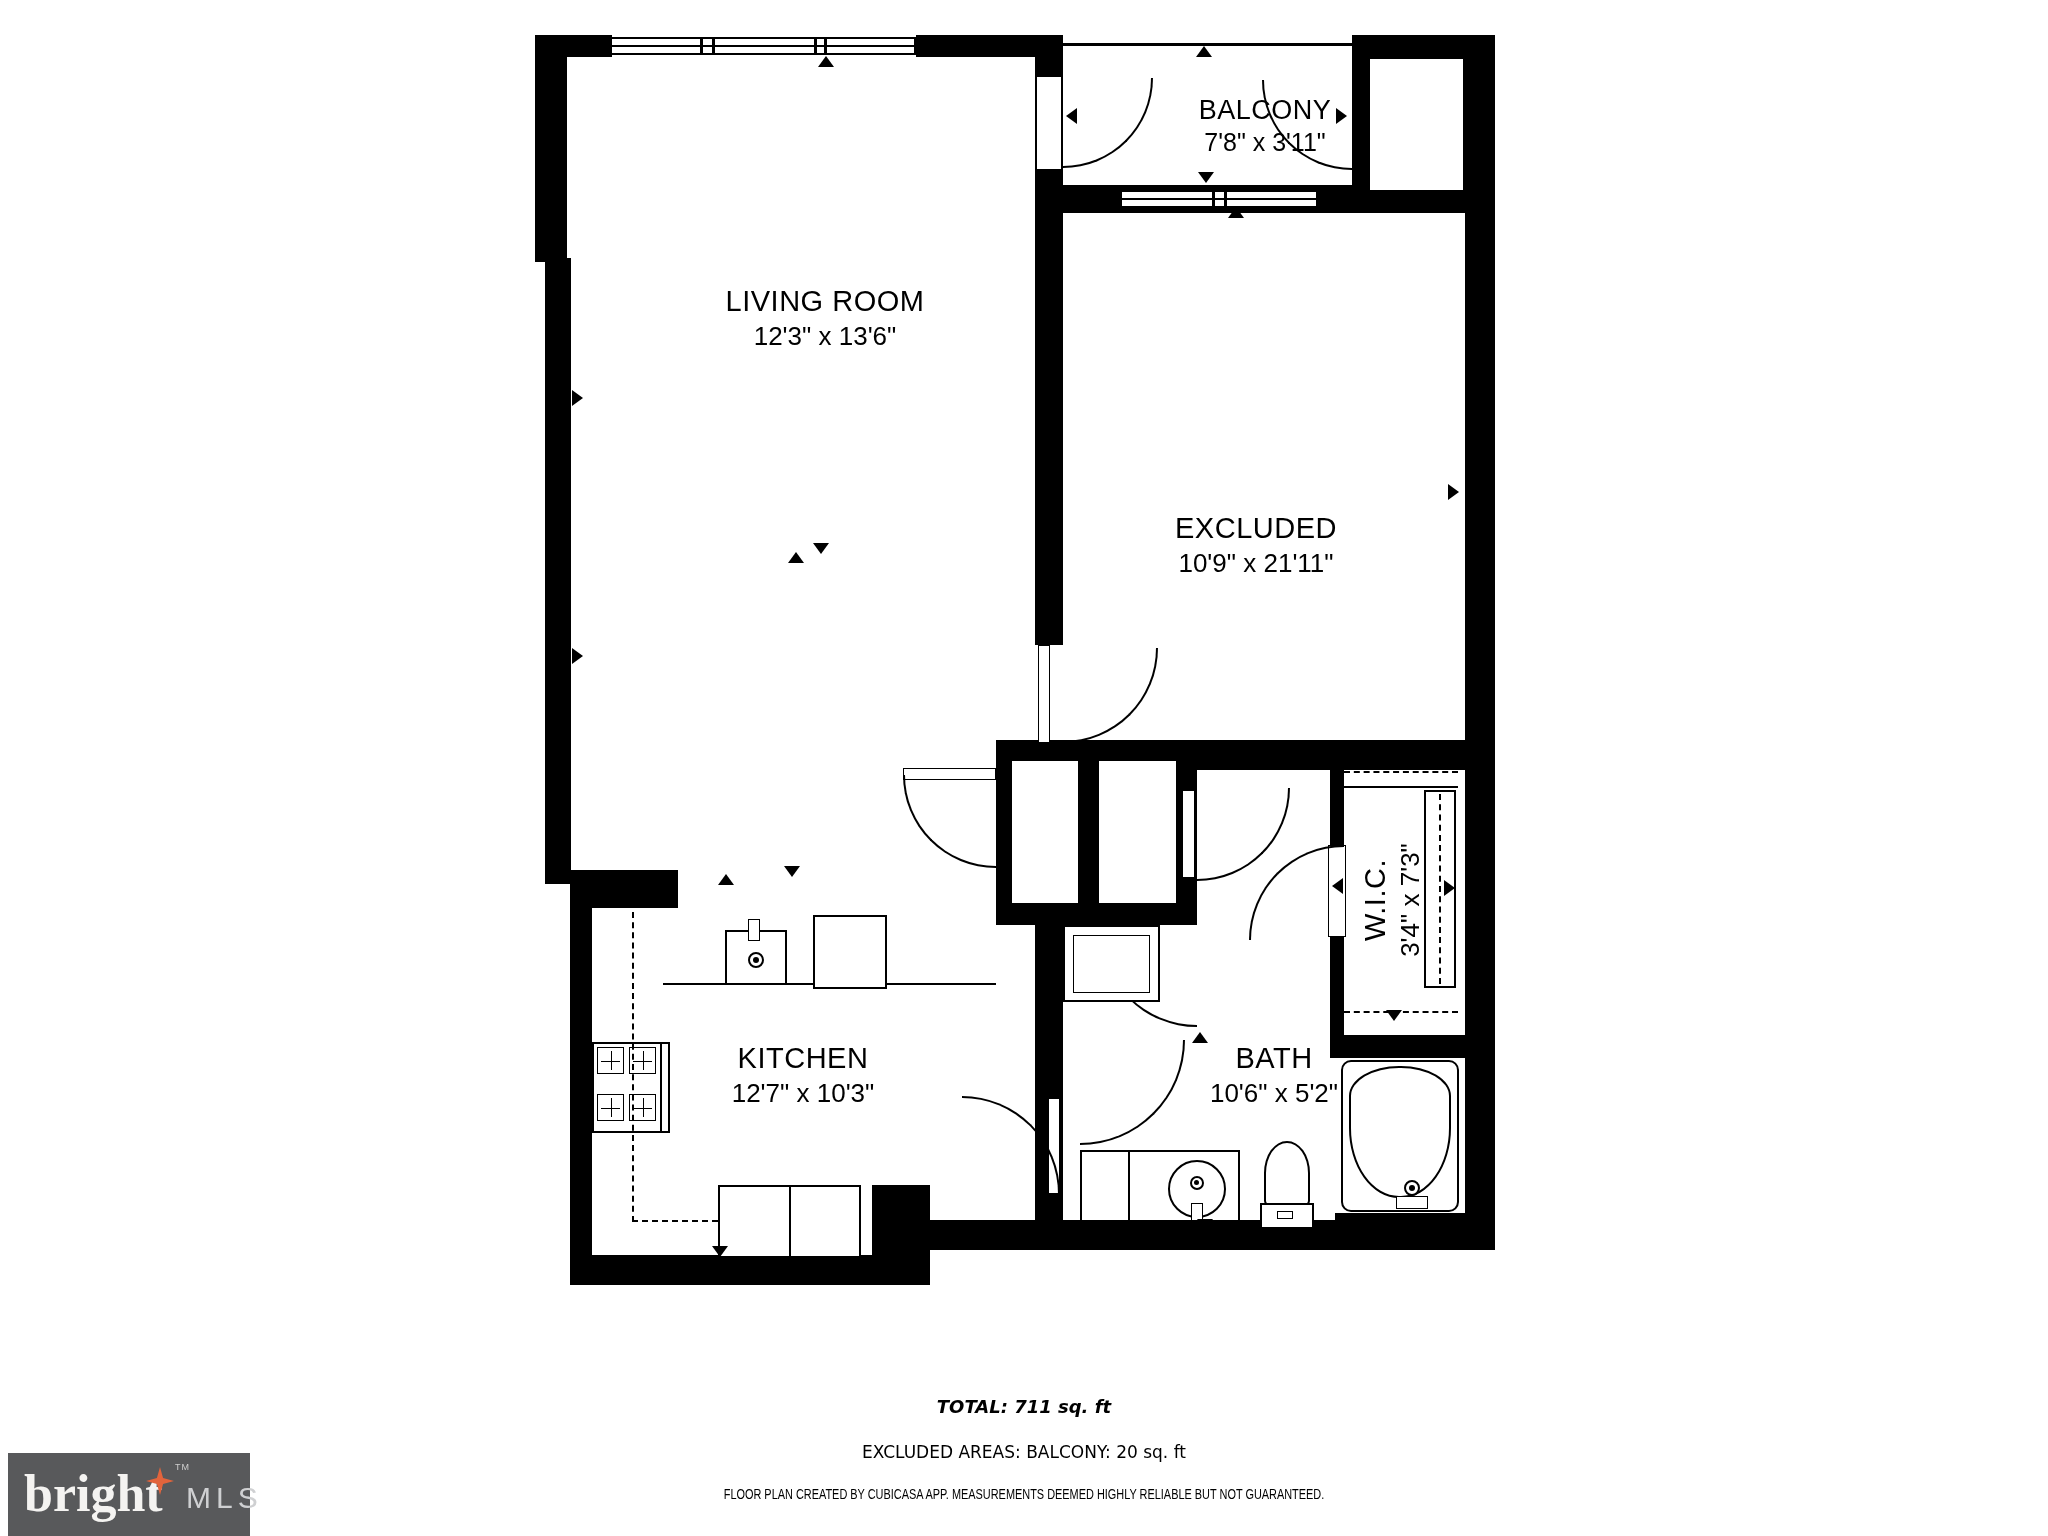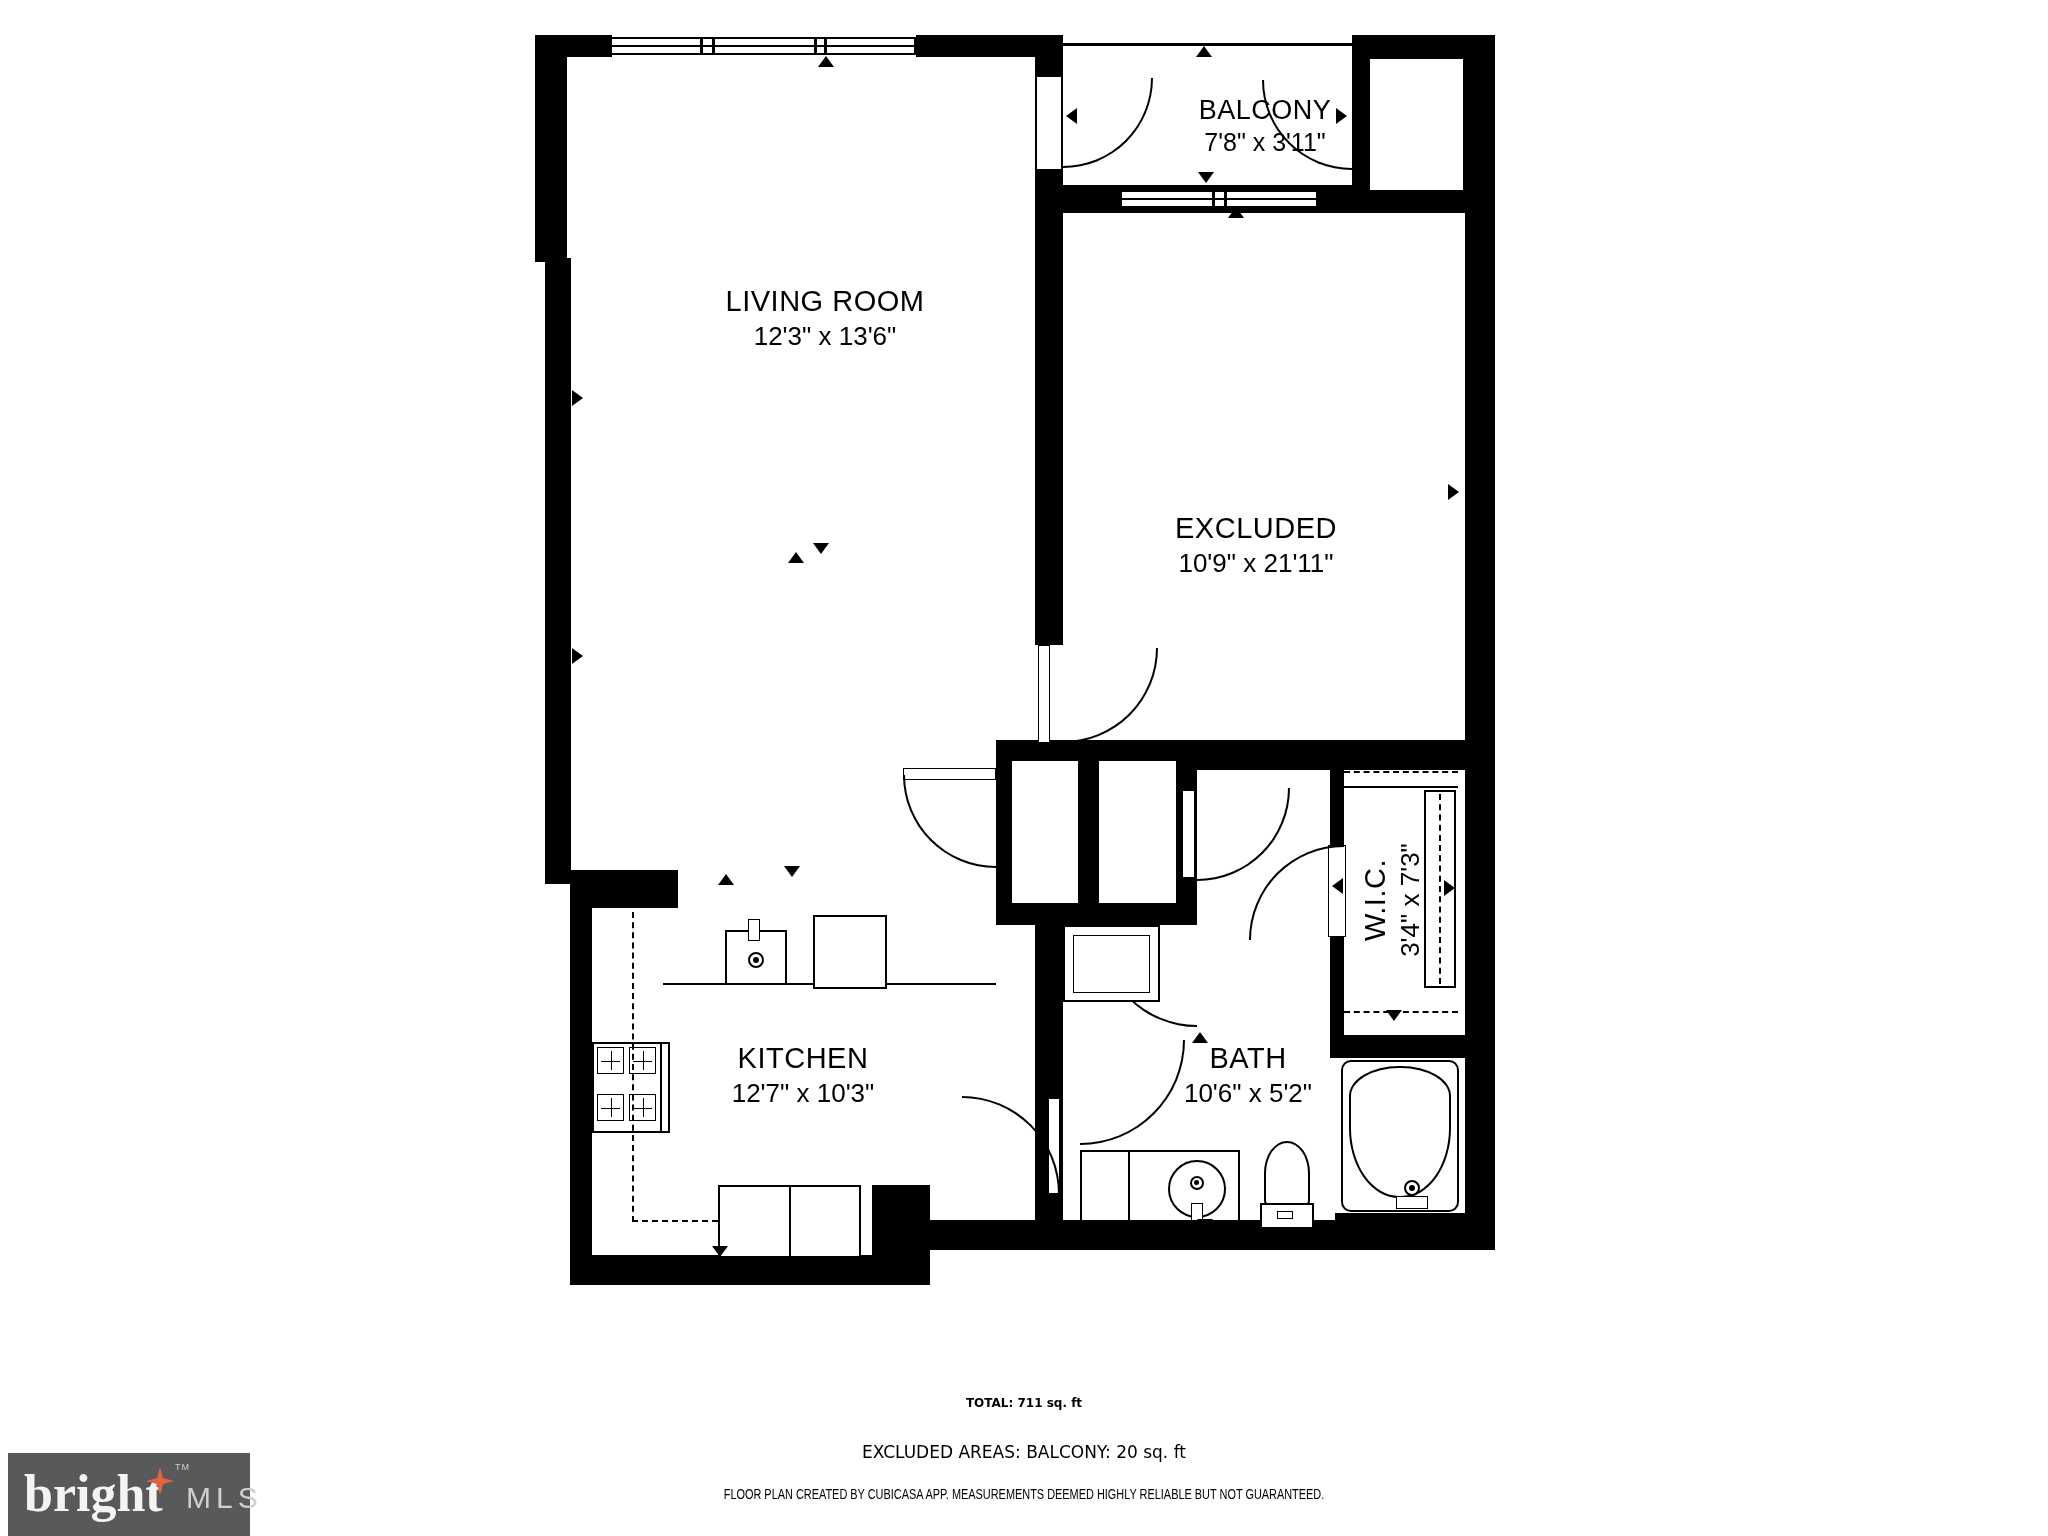--- a/index.html
+++ b/index.html
@@ -30,21 +30,21 @@
   .burner{position:absolute;border:1.5px solid #000;box-sizing:border-box;}
   .burner::before{content:"";position:absolute;left:3px;right:3px;top:50%;height:1.5px;background:#000;}
   .burner::after{content:"";position:absolute;top:3px;bottom:3px;left:50%;width:1.5px;background:#000;}
   .label{position:absolute;text-align:center;transform:translate(-50%,-50%);white-space:nowrap;}
   .label .nm{display:block;font-size:29px;line-height:36px;letter-spacing:.5px;}
   .label .dm{display:block;font-size:26px;line-height:34px;}
   .label.small .nm{font-size:27px;line-height:33px;}
   .label.small .dm{font-size:25px;line-height:31px;}
   .label.rot{transform:translate(-50%,-50%) rotate(-90deg);}
   .sumline{position:absolute;left:0;width:100%;text-align:center;font-family:"DejaVu Sans",sans-serif;font-size:17px;}
-  .sumline.bold{font-weight:bold;font-size:12px;}
+  .sumline.bold{font-weight:bold;font-size:18px;font-style:italic;}
   .disclaimer{position:absolute;left:0;width:100%;text-align:center;font-family:"Liberation Sans",sans-serif;
               font-size:14px;transform:scaleX(.78);}
   #logo{position:absolute;left:8px;top:1453px;width:242px;height:83px;}
   #logo .brand{position:absolute;left:16px;top:-4px;font-family:"Liberation Serif",serif;font-weight:bold;
                font-size:52px;line-height:90px;color:#f4f3f1;}
   #logo .star{position:absolute;left:138px;top:14px;width:28px;height:28px;
               clip-path:polygon(50% 0%,61% 39%,100% 50%,61% 61%,50% 100%,39% 61%,0% 50%,39% 39%);}
   #logo .tm{position:absolute;left:167px;top:9px;font-size:9px;color:#cfcfcf;letter-spacing:1px;}
   #logo .mls{position:absolute;left:178px;top:28px;font-family:"Liberation Sans",sans-serif;font-size:30px;
              letter-spacing:5px;color:#cfd0d2;}
@@ -182,21 +182,21 @@
       <span class="dm">7'8" x 3'11"</span>
     </div>
     <div class="label" style="left:1256px;top:545px;">
       <span class="nm">EXCLUDED</span>
       <span class="dm">10'9" x 21'11"</span>
     </div>
     <div class="label" style="left:803px;top:1075px;">
       <span class="nm">KITCHEN</span>
       <span class="dm">12'7" x 10'3"</span>
     </div>
-    <div class="label" style="left:1248px;top:1075px;">
+    <div class="label" style="left:1274px;top:1075px;">
       <span class="nm">BATH</span>
       <span class="dm">10'6" x 5'2"</span>
     </div>
     <div class="label rot" style="left:1392px;top:900px;">
       <span class="nm">W.I.C.</span>
       <span class="dm">3'4" x 7'3"</span>
     </div>
   </div>
 
   <div class="sumline bold" style="top:1396px;">TOTAL: 711 sq. ft</div>

